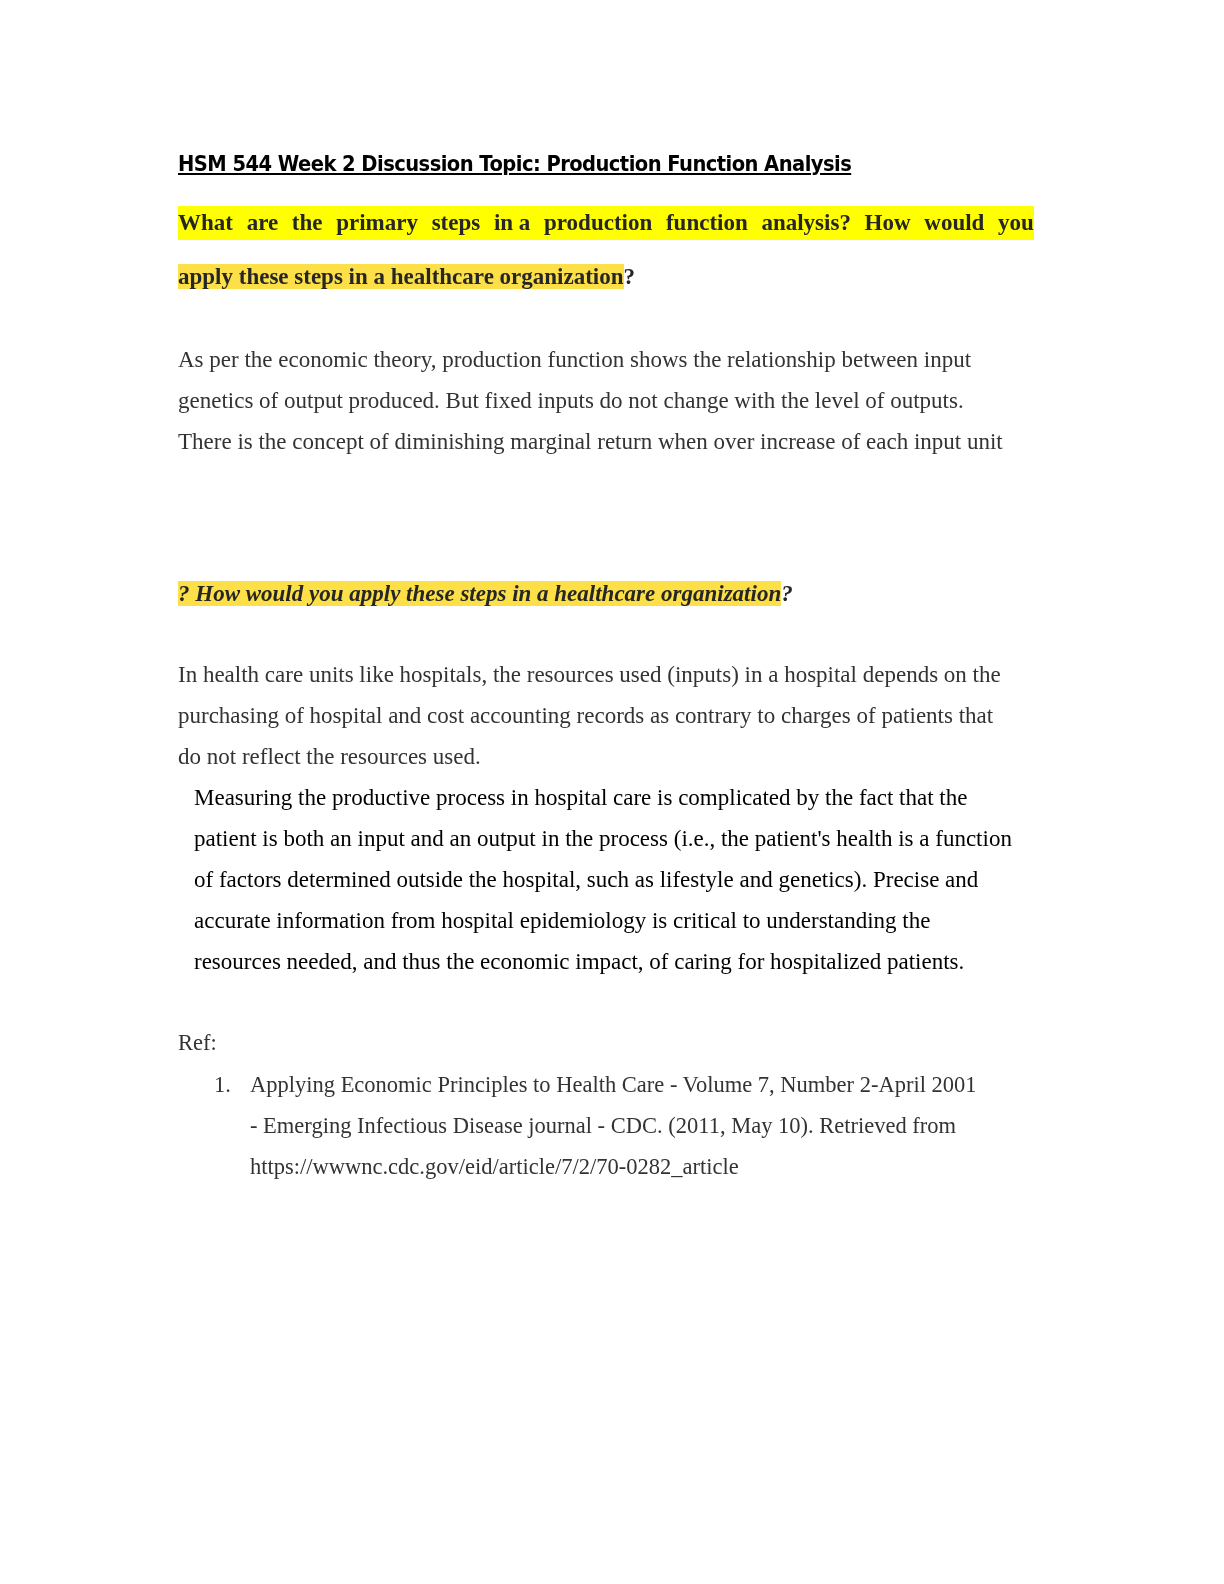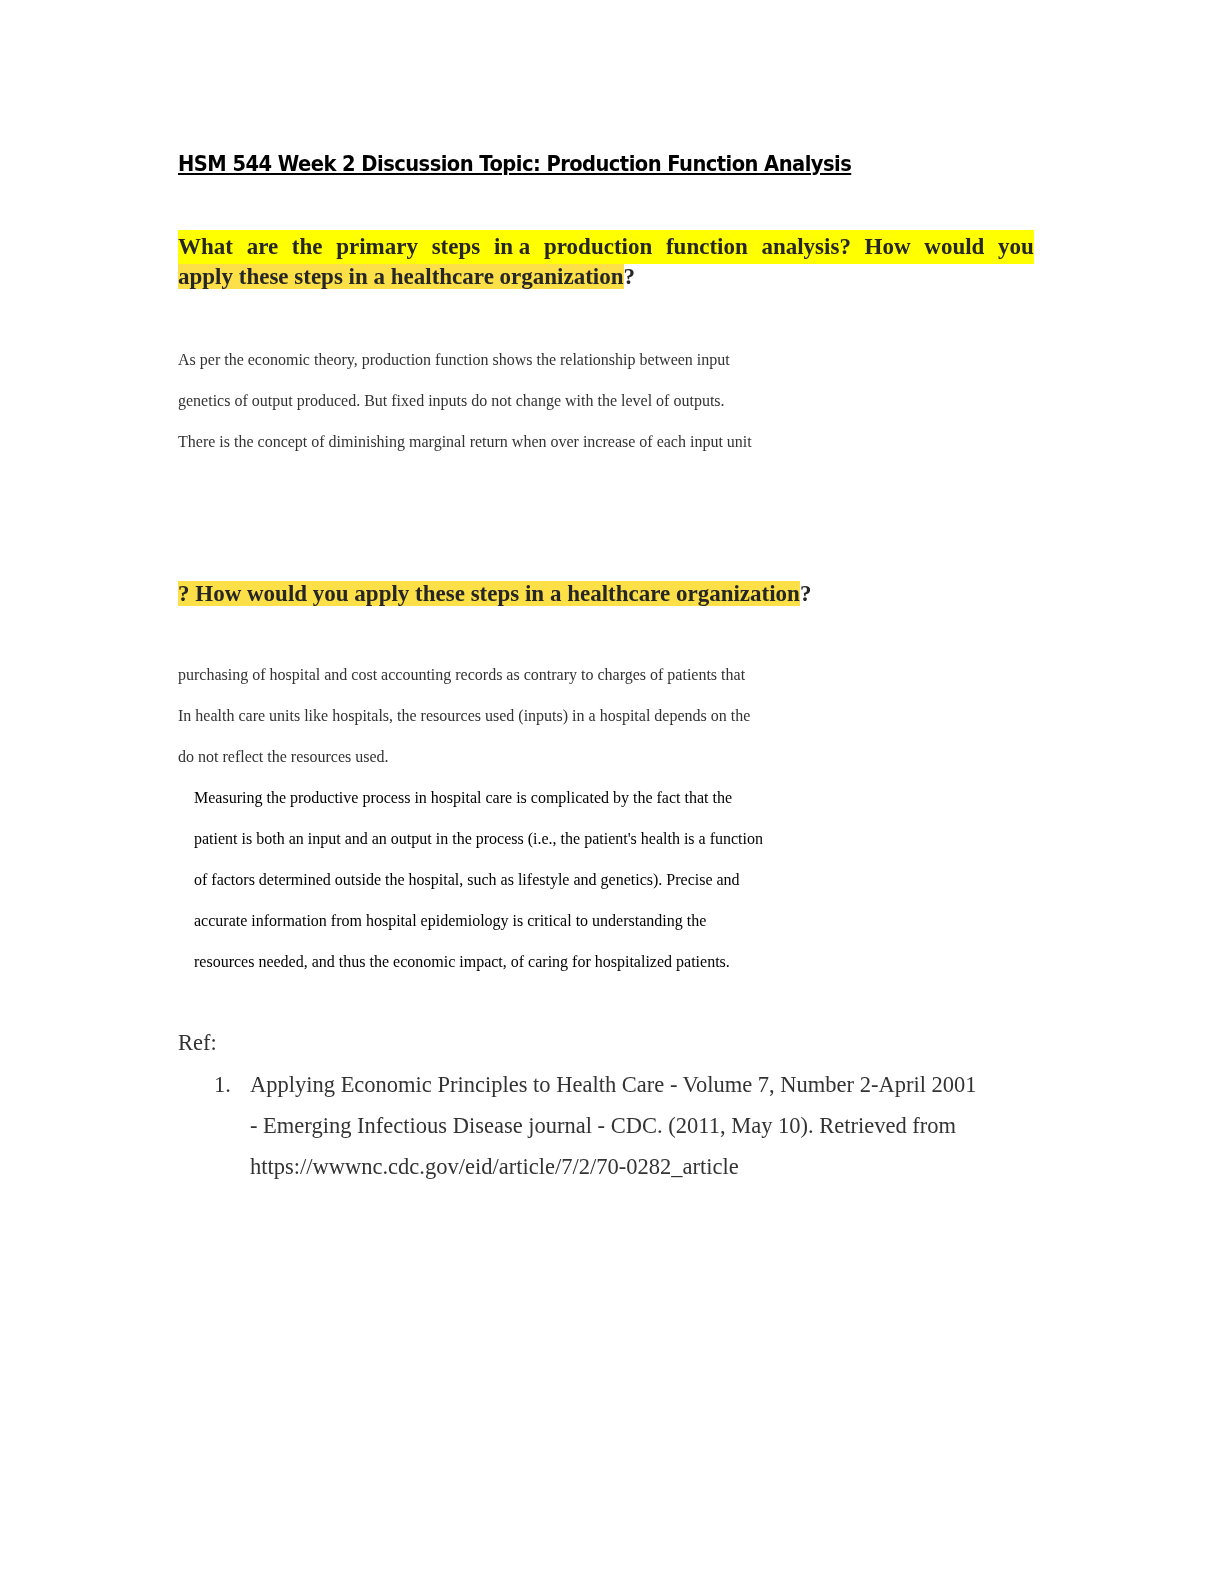--- a/index.html
+++ b/index.html
@@ -6,28 +6,28 @@
   body { width: 1224px; height: 1584px; position: relative; overflow: hidden; }
   .page { position: absolute; left: 178px; top: 0; width: 860px; }
   .title {
     position: absolute; top: 152px; left: 0;
     font-family: "DejaVu Sans", sans-serif; font-weight: bold; font-size: 21px;
     color: #000; text-decoration: underline; letter-spacing: -0.6px; white-space: nowrap;
     transform: scaleX(0.93); transform-origin: left top;
   }
   .serif { font-family: "Liberation Serif", serif; }
   .q1 { position: absolute; top: 206px; left: 0; width: 856px; font-size: 23px; font-weight: bold; color: #262626; line-height: 54px; }
-  .q1 .line1 { display: flex; justify-content: space-between; height: 34px; line-height: 34px; margin-top: 24px; }
+  .q1 .line1 { display: flex; justify-content: space-between; height: 34px; line-height: 34px; }
   .hl { background: #fde047; }
   .q1 .line1 .hlrow { background: #ffff00; display: flex; justify-content: space-between; width: 856px; }
   .q1 .line2 { position: absolute; top: 54px; left: 0; height: 34px; line-height: 34px; white-space: nowrap; }
-  .para { position: absolute; left: 0; width: 860px; font-size: 16px; line-height: 41px; white-space: nowrap; }
+  .para { position: absolute; left: 0; width: 860px; font-size: 23px; line-height: 41px; white-space: nowrap; }
   .grey { color: #333333; }
   .black { color: #000000; margin-left: 16px; }
-  .q2 { position: absolute; top: 577px; left: 0; font-size: 23px; font-weight: bold; color: #262626; height: 34px; line-height: 34px; white-space: nowrap; }
+  .q2 { position: absolute; top: 577px; left: 0; font-size: 23px; font-weight: bold; color: #262626; height: 34px; line-height: 34px; white-space: nowrap; font-style: italic; }
   .ref-label { position: absolute; top: 1026px; left: 0; font-size: 22.5px; color: #333; line-height: 34px; }
   .ref-list { position: absolute; top: 1064px; left: 36px; font-size: 22.5px; color: #333; line-height: 41px; white-space: nowrap; }
   .ref-num { position: absolute; left: 0; top: 0; }
   .ref-text { position: absolute; left: 36px; top: 0; }
 </style>
 </head>
 <body>
 
 <div class="page">
 
@@ -55,22 +55,22 @@
 
   <div class="para serif grey" style="top:339px;">
     <div>As per the economic theory, production function shows the relationship between input</div>
     <div>genetics of output produced. But fixed inputs do not change with the level of outputs.</div>
     <div>There is the concept of diminishing marginal return when over increase of each input unit</div>
   </div>
 
   <div class="q2 serif"><span class="hl">? How would you apply these steps in a healthcare organization</span><span>?</span></div>
 
   <div class="para serif grey" style="top:654px;">
+    <div>In health care units like hospitals, the resources used (inputs) in a hospital depends on the</div>
     <div>purchasing of hospital and cost accounting records as contrary to charges of patients that</div>
-    <div>In health care units like hospitals, the resources used (inputs) in a hospital depends on the</div>
     <div>do not reflect the resources used.</div>
   </div>
 
   <div class="para serif black" style="top:777px;">
     <div>Measuring the productive process in hospital care is complicated by the fact that the</div>
     <div>patient is both an input and an output in the process (i.e., the patient's health is a function</div>
     <div>of factors determined outside the hospital, such as lifestyle and genetics). Precise and</div>
     <div>accurate information from hospital epidemiology is critical to understanding the</div>
     <div>resources needed, and thus the economic impact, of caring for hospitalized patients.</div>
   </div>

